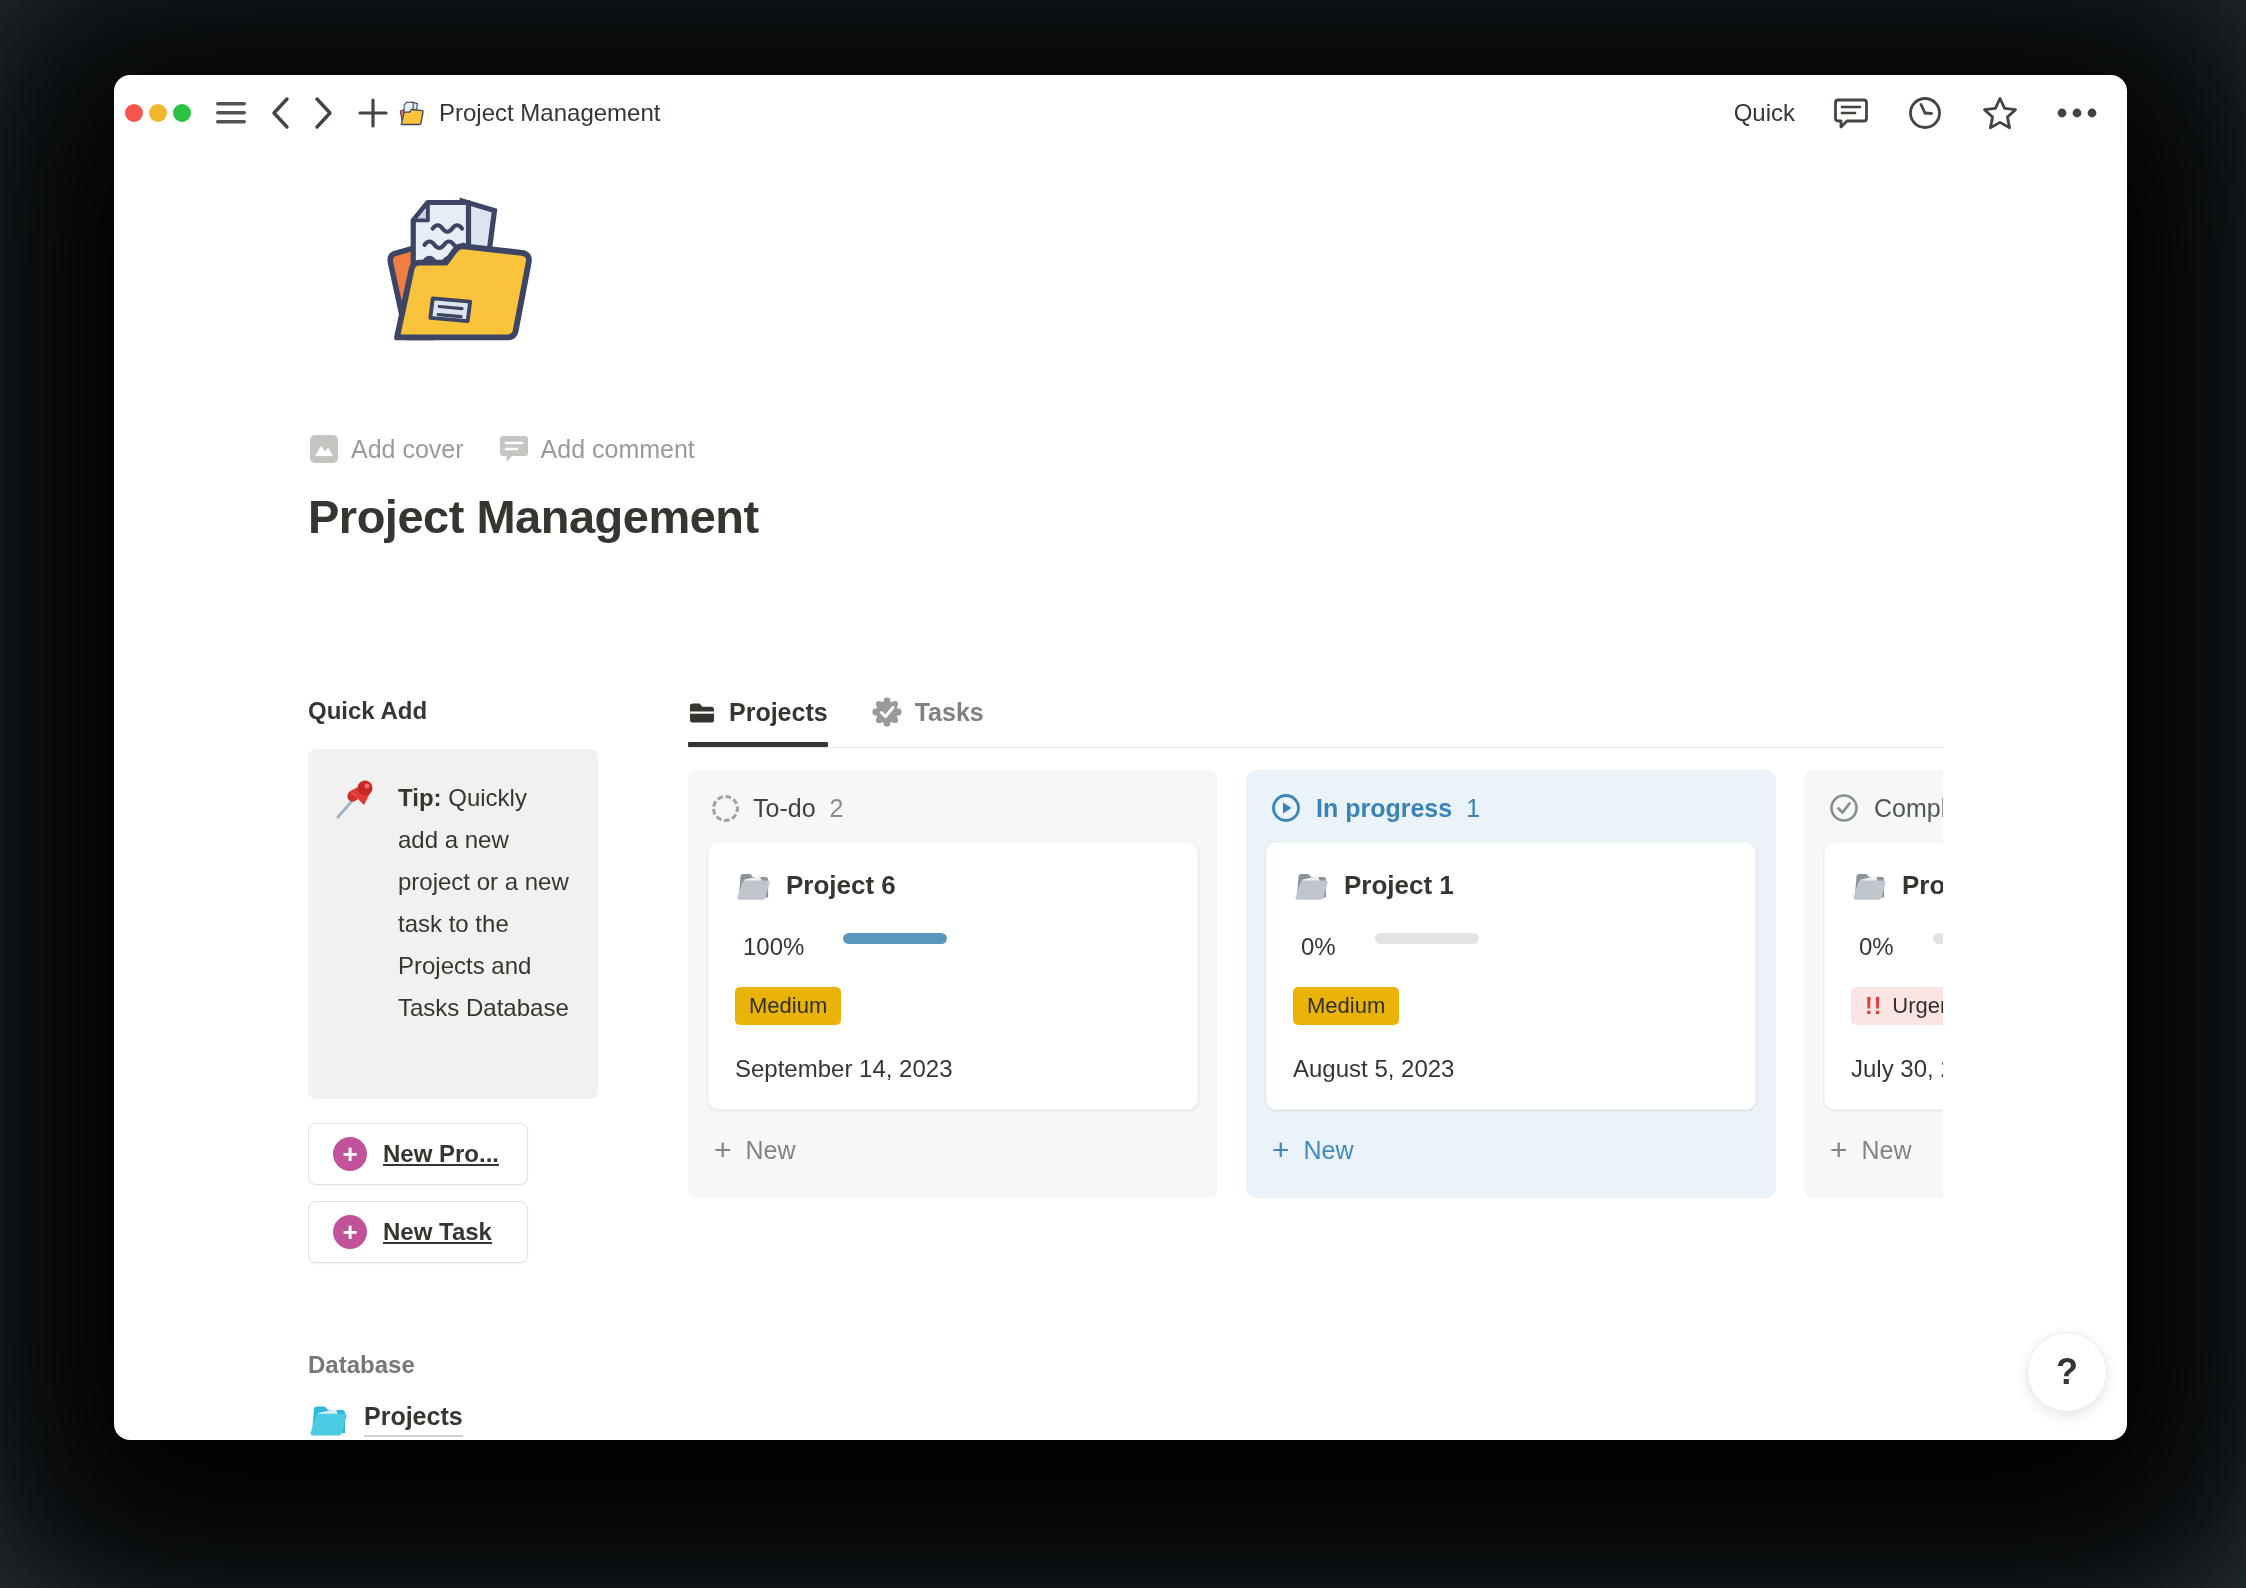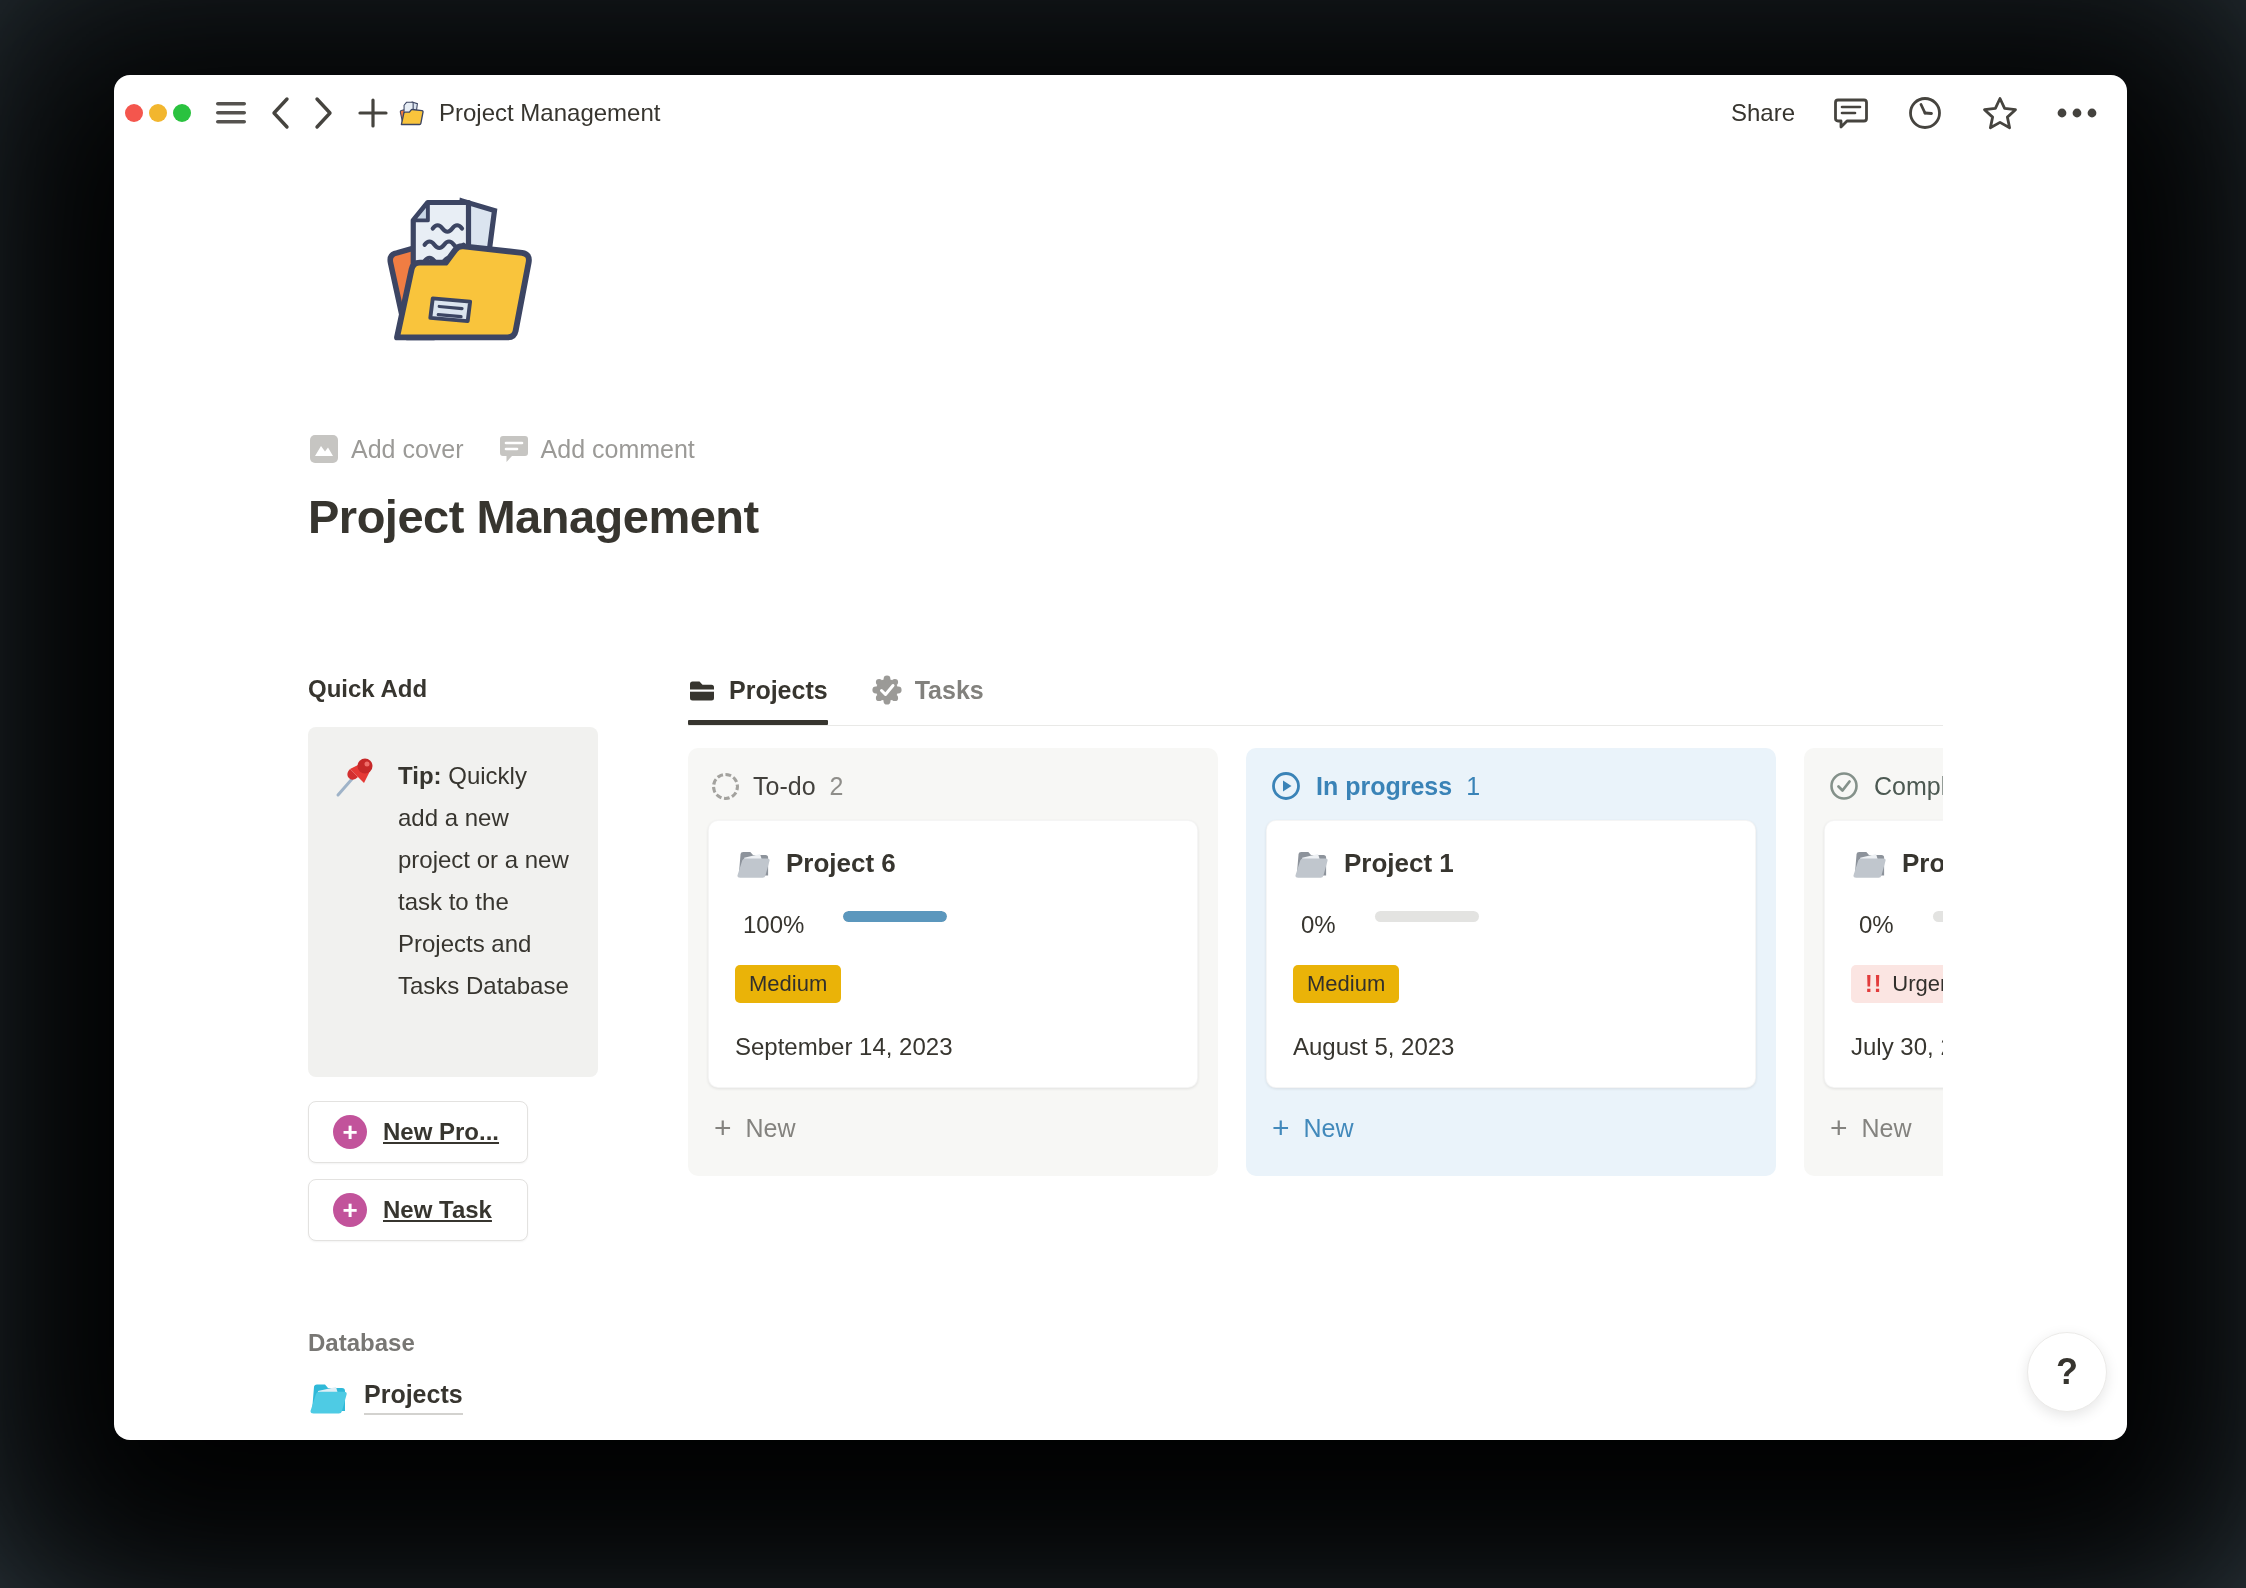--- a/index.html
+++ b/index.html
@@ -28,21 +28,21 @@
   .tb-icon { display:inline-flex; align-items:center; justify-content:center; cursor:default; }
   .tb-title-group { display:flex; align-items:center; gap:12px; margin-left:6px; }
   .tb-title { font-size:24px; font-weight:500; color:#37352f; }
   .tb-right { margin-left:auto; display:flex; align-items:center; gap:38px; }
   .share-btn { font-size:24px; color:#37352f; }
   
   .page-icon { position:absolute; left:244px; top:100px; width:195px; height:185px; }
   .meta-row { position:absolute; left:194px; top:358px; display:flex; gap:34px; align-items:center; }
   .meta-item { display:flex; align-items:center; gap:11px; color:#9b9a97; font-size:25px; font-weight:500; }
   .page-h1 { position:absolute; left:194px; top:414px; font-size:47px; font-weight:700; letter-spacing:-0.5px; color:#37352f; }
-  .body-grid { position:absolute; left:194px; top:600px; display:flex; gap:90px; }
+  .body-grid { position:absolute; left:194px; top:622px; display:flex; gap:90px; }
   
   .sidebar { width:290px; flex:0 0 290px; }
   .sb-heading { font-size:24px; font-weight:700; color:#37352f; }
   .tip-box {
     margin-top:24px; background:#f1f1ef; border-radius:8px; padding:28px 26px;
     display:flex; gap:22px; min-height:350px;
   }
   .tip-text { font-size:24px; line-height:42px; color:#37352f; width:176px; }
   .tip-text b { font-weight:700; }
   .sb-btn {
@@ -157,21 +157,21 @@
         <svg width="32" height="30" viewBox="0 0 120 110">
           <path d="M30 98 L20 52 q-1 -5 4 -6 l14 -4 9 56 z" fill="#f07d43" stroke="#3c4563" stroke-width="4" stroke-linejoin="round"></path>
           <path d="M64 14 l20 6 -6 46 -20 -6 z" fill="#dbe4ef" stroke="#3c4563" stroke-width="4"></path>
           <path d="M34 26 l9 -11 h25 v52 h-34 z" fill="#e8eef5" stroke="#3c4563" stroke-width="4" stroke-linejoin="round"></path>
           <path d="M24 98 L33 56 q1 -4 5 -4 h16 l6 -8 q2 -2.5 5 -2 l36 4 q5 .7 4 6 l-8 42 q-.8 4 -5 4 z" fill="#f9c43c" stroke="#3c4563" stroke-width="5" stroke-linejoin="round"></path>
         </svg>
       </span>
       <span class="tb-title">Project Management</span>
     </div>
     <div class="tb-right">
-      <span class="share-btn">Share</span>
+      <span class="share-btn">Quick</span>
       <span class="tb-icon">
         <svg width="36" height="36" viewBox="0 0 36 36">
             <path d="M5 5 h26 q2.5 0 2.5 2.5 v16 q0 2.5 -2.5 2.5 H14 l-6 6 v-6 H5 q-2.5 0 -2.5 -2.5 v-16 Q2.5 5 5 5 Z" fill="none" stroke="#46443f" stroke-width="2.8" stroke-linejoin="round"></path>
             <g stroke="#46443f" stroke-width="2.6" stroke-linecap="round">
               <line x1="9" y1="12" x2="27" y2="12"></line>
               <line x1="9" y1="18" x2="22" y2="18"></line>
             </g>
           </svg>
       </span>
       <span class="tb-icon">

